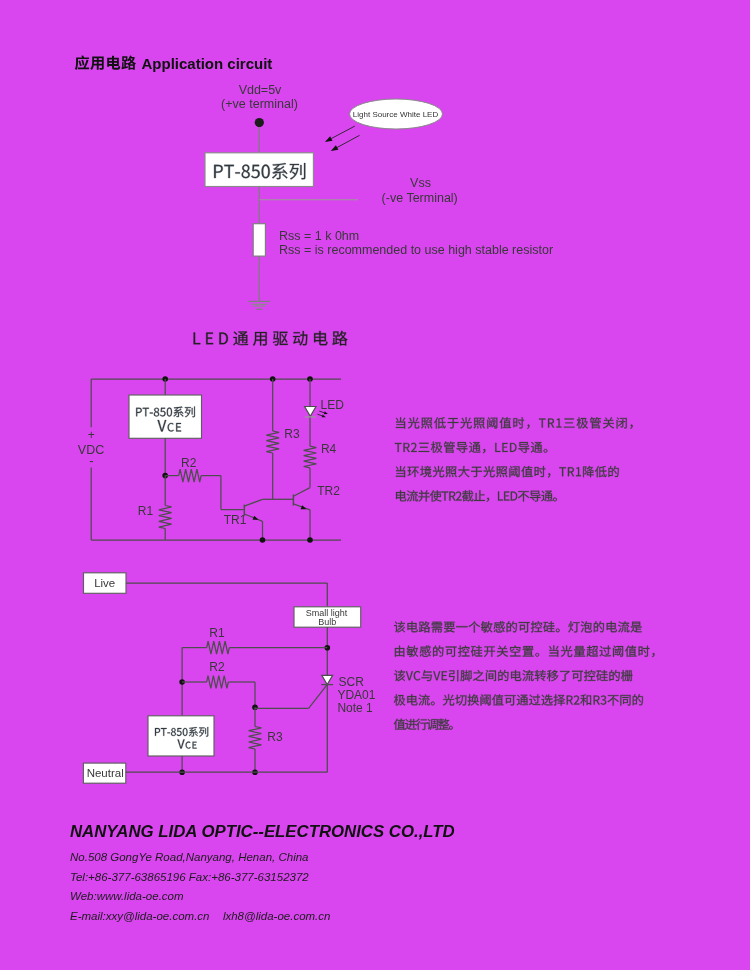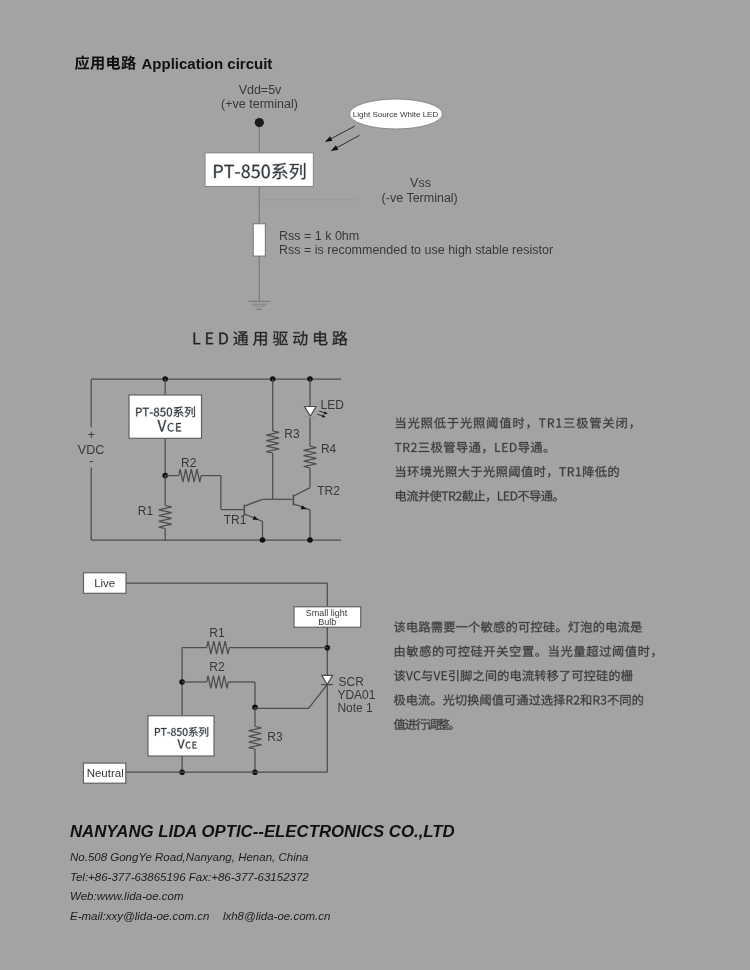--- a/index.html
+++ b/index.html
@@ -1,15 +1,15 @@
 <!DOCTYPE html>
 <html><head><meta charset="utf-8">
 <style>
 html,body{margin:0;padding:0;background:#fff}
-#page{position:relative;width:750px;height:970px;background:#a3a3a3;overflow:hidden;font-family:"Liberation Sans",sans-serif}
+#page{position:relative;width:750px;height:970px;background:#d946ef;overflow:hidden;font-family:"Liberation Sans",sans-serif}
 </style></head><body>
 <div id="page">
 <svg width="750" height="970" viewBox="0 0 750 970">
 <path d="M78.4 61.1C79 62.7 79.8 64.9 80 66.3L81.8 65.6C81.4 64.2 80.7 62.1 80 60.4ZM81.4 60.1C81.9 61.8 82.5 63.9 82.7 65.4L84.4 64.9C84.2 63.4 83.6 61.4 83.1 59.7ZM81.4 55.8C81.6 56.3 81.8 56.8 82 57.4H76.1V61.4C76.1 63.7 76.1 66.8 74.9 69C75.4 69.1 76.2 69.7 76.5 70C77.8 67.6 78 63.9 78 61.4V59.1H89V57.4H84C83.8 56.8 83.5 56 83.2 55.4ZM77.8 67.5V69.3H89.1V67.5H85.4C86.7 65.3 87.8 62.7 88.5 60.3L86.6 59.6C86 62.2 84.9 65.3 83.5 67.5Z M92.2 56.6V62.1C92.2 64.2 92 66.9 90.3 68.8C90.8 69 91.5 69.6 91.8 69.9C92.9 68.8 93.5 67.1 93.7 65.4H96.8V69.7H98.7V65.4H101.9V67.7C101.9 68 101.8 68.1 101.5 68.1C101.2 68.1 100.2 68.1 99.3 68C99.6 68.5 99.9 69.3 99.9 69.8C101.3 69.8 102.3 69.7 102.9 69.5C103.5 69.2 103.7 68.7 103.7 67.7V56.6ZM94 58.3H96.8V60.1H94ZM101.9 58.3V60.1H98.7V58.3ZM94 61.8H96.8V63.7H93.9C93.9 63.1 94 62.6 94 62.1ZM101.9 61.8V63.7H98.7V61.8Z M112 62.7V64.1H109.1V62.7ZM114 62.7H117V64.1H114ZM112 61H109.1V59.6H112ZM114 61V59.6H117V61ZM107.2 57.8V66.8H109.1V65.9H112V66.7C112 69.1 112.6 69.7 114.7 69.7C115.2 69.7 117.1 69.7 117.6 69.7C119.5 69.7 120 68.8 120.3 66.4C119.9 66.3 119.3 66.1 118.8 65.8V57.8H114V55.7H112V57.8ZM118.5 65.9C118.4 67.5 118.2 67.8 117.4 67.8C117 67.8 115.3 67.8 114.9 67.8C114.1 67.8 114 67.7 114 66.7V65.9Z M123.8 57.7H125.8V59.7H123.8ZM121.4 67.5 121.7 69.3C123.4 68.9 125.7 68.3 127.9 67.8L127.7 66.2L125.9 66.6V64.6H127.6V64.1C127.8 64.4 128.1 64.8 128.2 65L128.5 64.9V69.8H130.2V69.3H133.1V69.8H134.8V64.8L134.8 64.8C135.1 64.3 135.6 63.6 136 63.3C134.8 62.9 133.7 62.3 132.8 61.6C133.8 60.4 134.5 59.1 134.9 57.5L133.8 57L133.5 57H131.3C131.5 56.7 131.6 56.4 131.7 56L130 55.6C129.5 57.3 128.6 58.9 127.4 59.9V56.2H122.2V61.2H124.3V66.9L123.6 67.1V62.3H122.1V67.4ZM130.2 67.7V65.7H133.1V67.7ZM132.7 58.6C132.4 59.2 132 59.8 131.6 60.4C131.2 59.9 130.8 59.3 130.5 58.8L130.6 58.6ZM129.8 64.2C130.5 63.8 131.1 63.3 131.7 62.8C132.2 63.3 132.9 63.8 133.6 64.2ZM130.5 61.6C129.6 62.4 128.7 63 127.6 63.5V63H125.9V61.2H127.4V60.2C127.9 60.5 128.4 61 128.7 61.3C129 61 129.3 60.6 129.6 60.2C129.8 60.7 130.2 61.1 130.5 61.6Z" fill="#111"></path>
 <text x="141.5" y="68.5" font-size="15" fill="#111" font-family="Liberation Sans, sans-serif" font-weight="bold">Application circuit</text>
 <text x="260" y="94" font-size="12.5" fill="#383838" font-family="Liberation Sans, sans-serif" text-anchor="middle">Vdd=5v</text>
 <text x="259.5" y="107.5" font-size="12.5" fill="#383838" font-family="Liberation Sans, sans-serif" text-anchor="middle">(+ve terminal)</text>
 <circle cx="259.3" cy="122.6" r="4.6" fill="#1c1c1c"></circle>
 <line x1="259.3" y1="127" x2="259.3" y2="152.8" stroke="#7d7d7d" stroke-width="1.25"></line>
 <rect x="205" y="152.8" width="108.39999999999998" height="33.69999999999999" fill="#fff" stroke="#8a8a8a" stroke-width="1.15"></rect>

